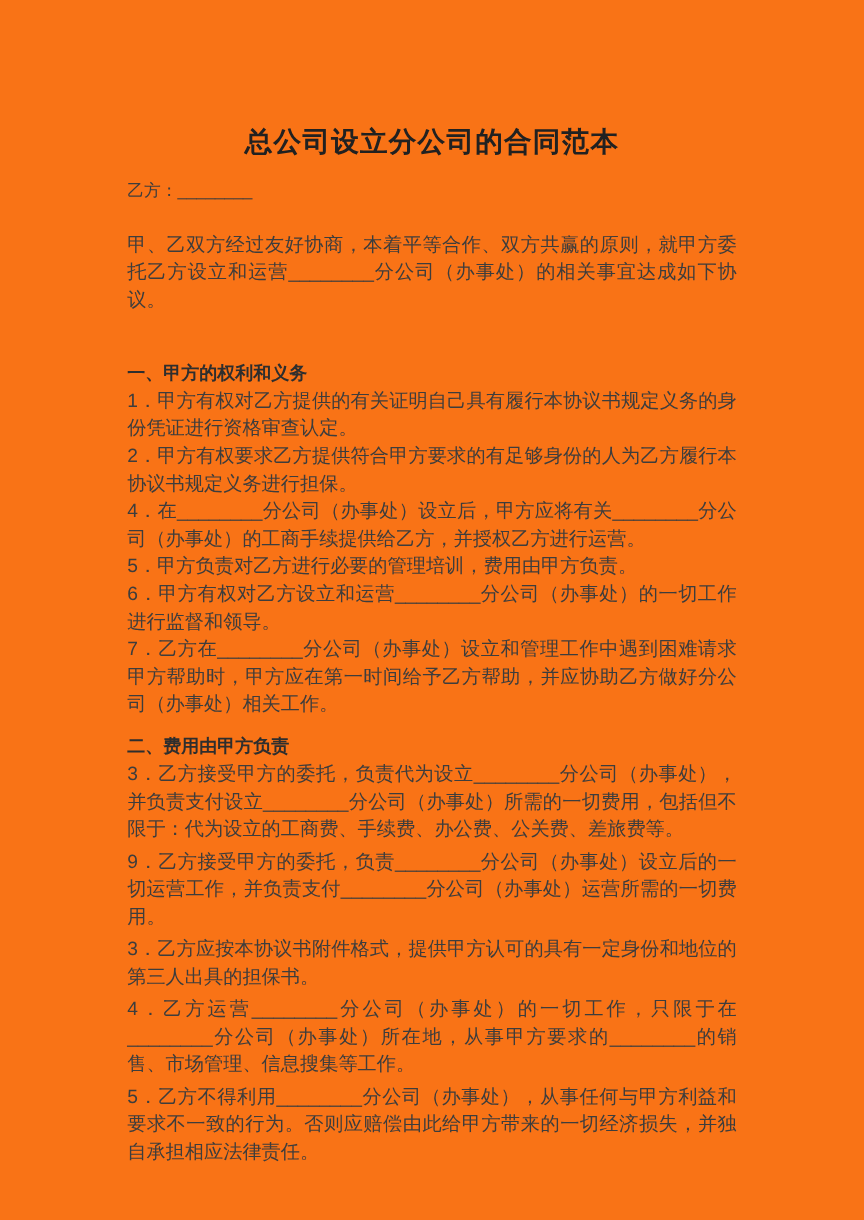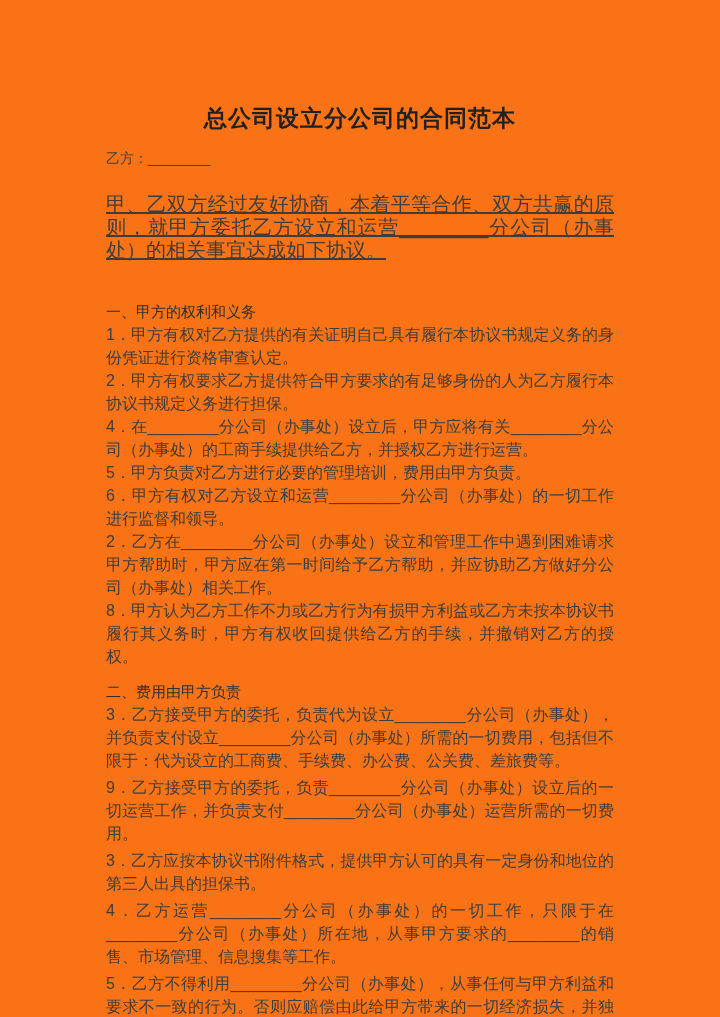--- a/index.html
+++ b/index.html
@@ -28,33 +28,32 @@
     line-height: 30px;
     margin: 0 0 14px 0;
   }
   .party-line {
     font-size: 14px;
     line-height: 21px;
     margin: 0 0 24px 0;
     color: #3d3d3d;
   }
   .preamble {
-    font-size: 20px;
+    font-size: 16px;
     line-height: 23px;
     margin: 0 0 38px 0;
     color: #3d3d3d;
     text-align: justify;
-    text-decoration: underline;
   }
   .section {
     margin: 0 0 12px 0;
   }
   .section-heading {
     font-size: 15px;
-    font-weight: normal;
+    font-weight: bold;
     color: #2e2e2e;
     line-height: 23px;
     margin: 0;
   }
   .clause {
     font-size: 16px;
     line-height: 23px;
     margin: 0;
     color: #3d3d3d;
     text-align: justify;
@@ -75,22 +74,21 @@
 
   <p class="preamble">甲、乙双方经过友好协商，本着平等合作、双方共赢的原则，就甲方委托乙方设立和运营________分公司（办事处）的相关事宜达成如下协议。</p>
 
   <div class="section section-a">
     <h2 class="section-heading">一、甲方的权利和义务</h2>
     <p class="clause">1．甲方有权对乙方提供的有关证明自己具有履行本协议书规定义务的身份凭证进行资格审查认定。</p>
     <p class="clause">2．甲方有权要求乙方提供符合甲方要求的有足够身份的人为乙方履行本协议书规定义务进行担保。</p>
     <p class="clause">4．在________分公司（办事处）设立后，甲方应将有关________分公司（办事处）的工商手续提供给乙方，并授权乙方进行运营。</p>
     <p class="clause">5．甲方负责对乙方进行必要的管理培训，费用由甲方负责。</p>
     <p class="clause">6．甲方有权对乙方设立和运营________分公司（办事处）的一切工作进行监督和领导。</p>
-    <p class="clause">2．乙方在________分公司（办事处）设立和管理工作中遇到困难请求甲方帮助时，甲方应在第一时间给予乙方帮助，并应协助乙方做好分公司（办事处）相关工作。</p>
-    <p class="clause">8．甲方认为乙方工作不力或乙方行为有损甲方利益或乙方未按本协议书履行其义务时，甲方有权收回提供给乙方的手续，并撤销对乙方的授权。</p>
+    <p class="clause">7．乙方在________分公司（办事处）设立和管理工作中遇到困难请求甲方帮助时，甲方应在第一时间给予乙方帮助，并应协助乙方做好分公司（办事处）相关工作。</p>
   </div>
 
   <div class="section section-b">
     <h2 class="section-heading">二、费用由甲方负责</h2>
     <p class="clause">3．乙方接受甲方的委托，负责代为设立________分公司（办事处），并负责支付设立________分公司（办事处）所需的一切费用，包括但不限于：代为设立的工商费、手续费、办公费、公关费、差旅费等。</p>
     <p class="clause">9．乙方接受甲方的委托，负责________分公司（办事处）设立后的一切运营工作，并负责支付________分公司（办事处）运营所需的一切费用。</p>
     <p class="clause">3．乙方应按本协议书附件格式，提供甲方认可的具有一定身份和地位的第三人出具的担保书。</p>
     <p class="clause">4．乙方运营________分公司（办事处）的一切工作，只限于在________分公司（办事处）所在地，从事甲方要求的________的销售、市场管理、信息搜集等工作。</p>
     <p class="clause">5．乙方不得利用________分公司（办事处），从事任何与甲方利益和要求不一致的行为。否则应赔偿由此给甲方带来的一切经济损失，并独自承担相应法律责任。</p>
 

